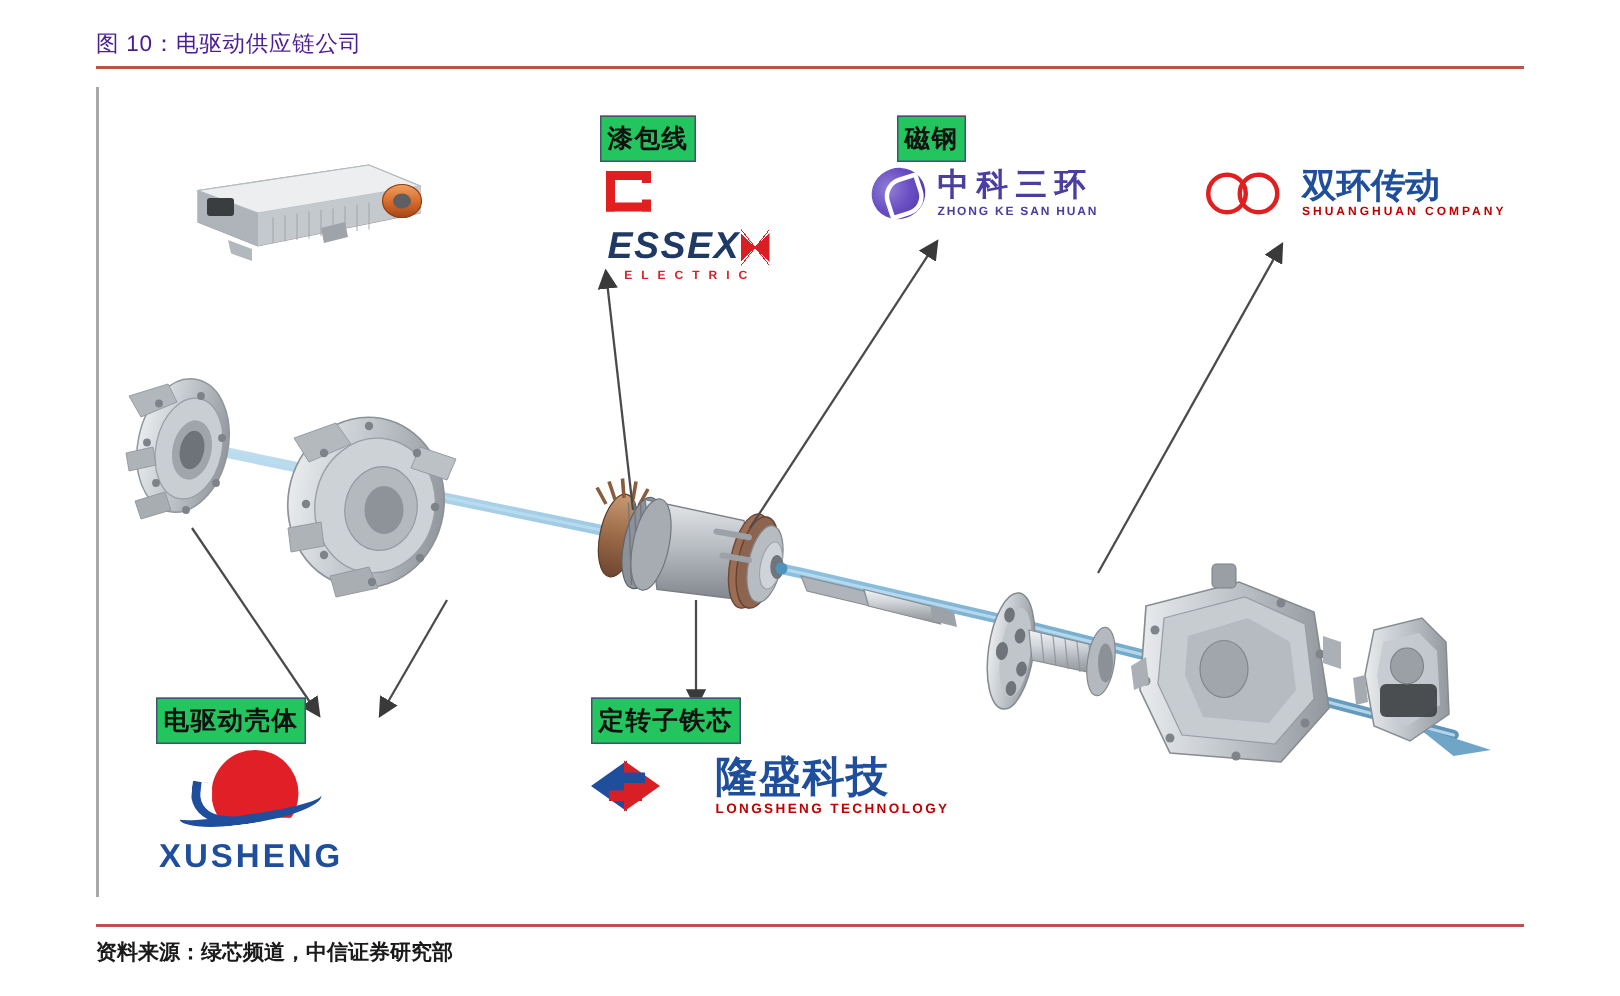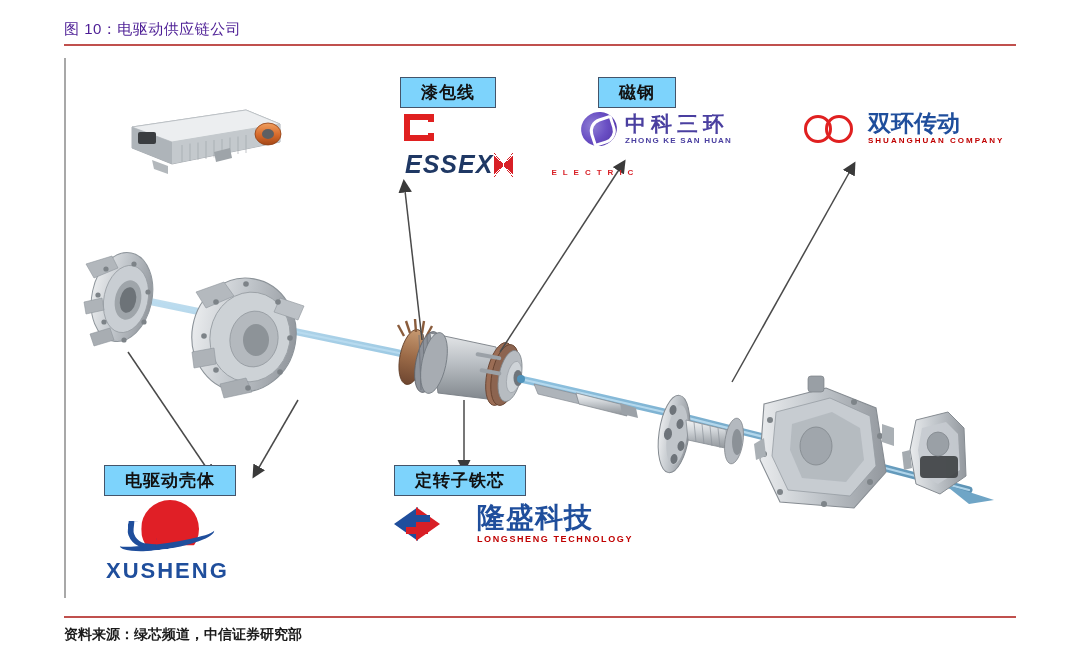--- a/index.html
+++ b/index.html
@@ -59,30 +59,30 @@
     position: absolute;
     left: 0px; top: 6px;
     width: 1.5px; height: 540px;
     background: #a8a8a8;
   }
 
   
   .callout-box {
     position: absolute;
     border: 1.6px solid #44546a;
-    background: #7dd3fc;
+    background: #22c55e;
     display: flex;
     align-items: center;
     justify-content: center;
     font-size: 17px;
     font-weight: bold;
     color: #111111;
     letter-spacing: 1px;
     white-space: nowrap;
-    padding: 3px 20px;
+    padding: 3px 4px;
   }
 
   
   .logo-block {
     position: absolute;
     display: flex;
     align-items: center;
     white-space: nowrap;
   }
   .cn-name {
@@ -117,21 +117,21 @@
     position: absolute;
     right: -6px; bottom: -6px;
     width: 6px; height: 8px;
     background: #e02020;
   }
   #logo-jingda .txt { display: flex; flex-direction: column; }
   #logo-jingda .cn-name { font-size: 22px; color: #4a4a4a; }
   #logo-jingda .en-name { font-size: 10px; color: #6e6e6e; letter-spacing: 5px; margin-top: 2px; text-align: right; }
 
   
-  #logo-essex { left: 341px; top: 100px; flex-direction: row; align-items: flex-end; gap: 36px; }
+  #logo-essex { left: 341px; top: 100px; flex-direction: column; align-items: center; }
   #logo-essex .row { display: flex; align-items: center; }
   #logo-essex .cn-name { font-size: 25px; color: #1f3864; letter-spacing: 1px; font-style: italic; }
   #logo-essex .xmark {
     width: 19px; height: 24px; margin-left: 1px;
     background:
       linear-gradient(to bottom right, transparent 49%, #d81f26 49%, #d81f26 51%, transparent 51%),
       linear-gradient(to bottom left, transparent 49%, #d81f26 49%, #d81f26 51%, transparent 51%);
     position: relative;
   }
   #logo-essex .xmark::before {

